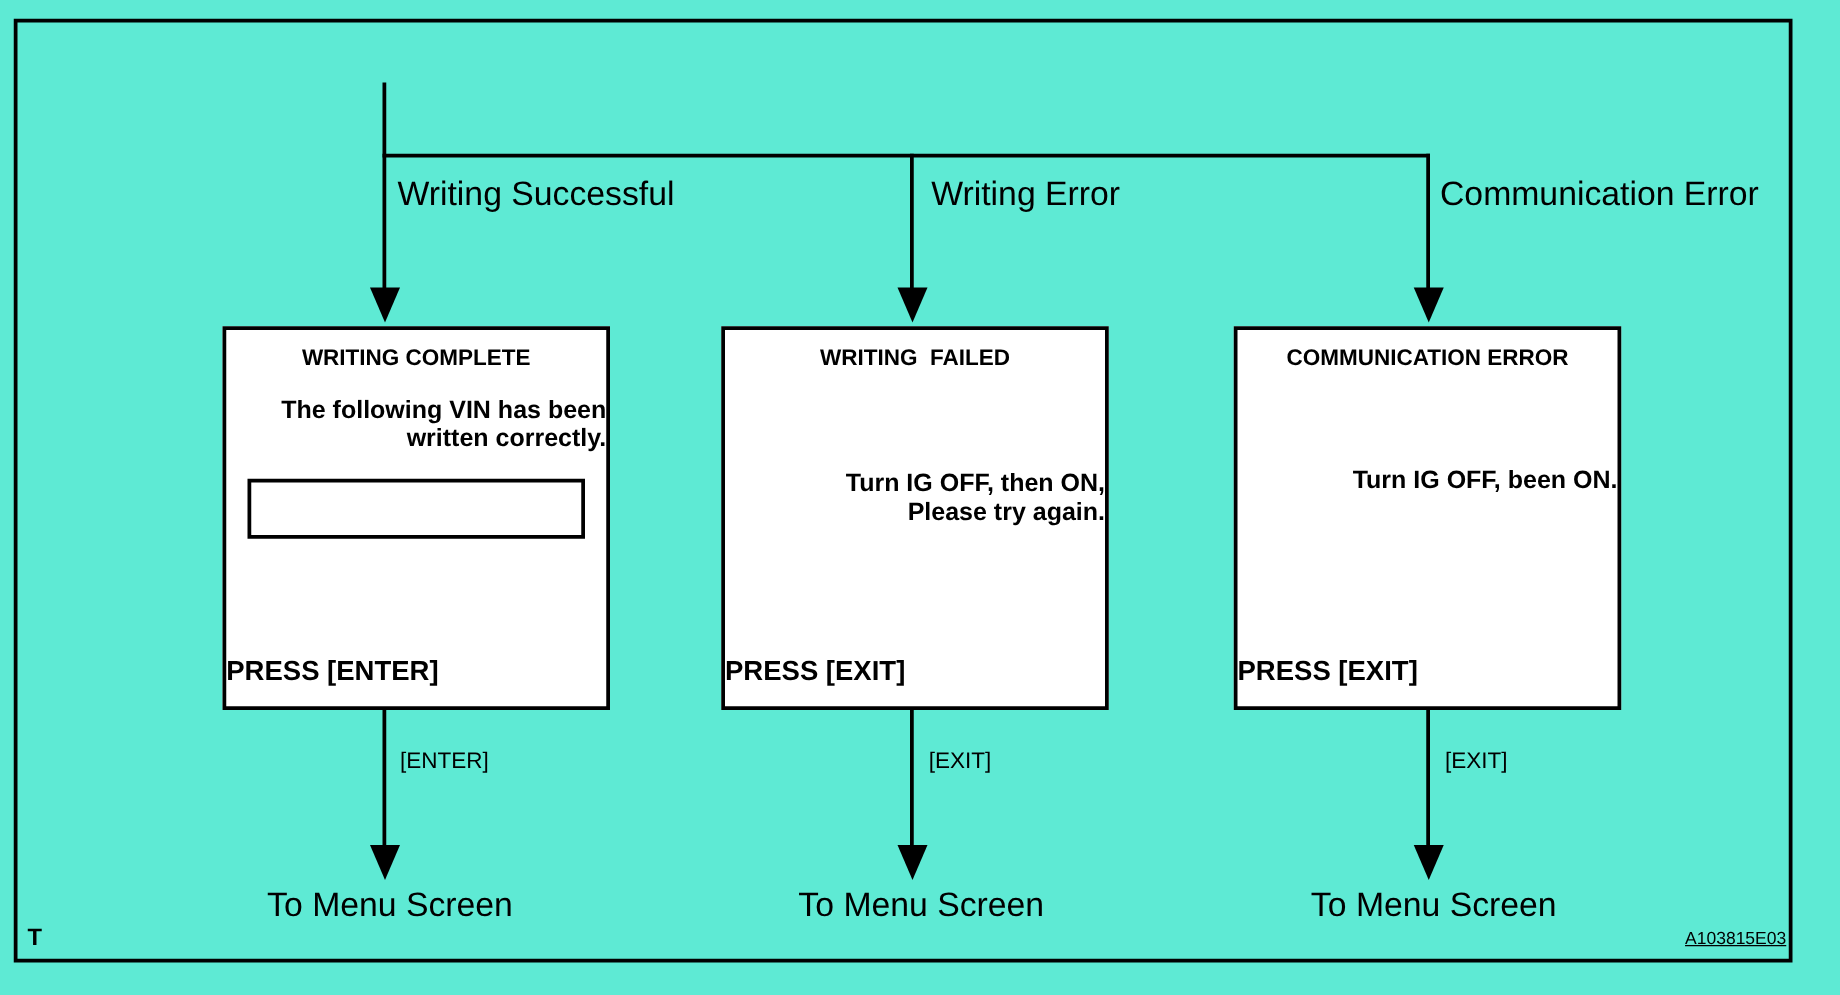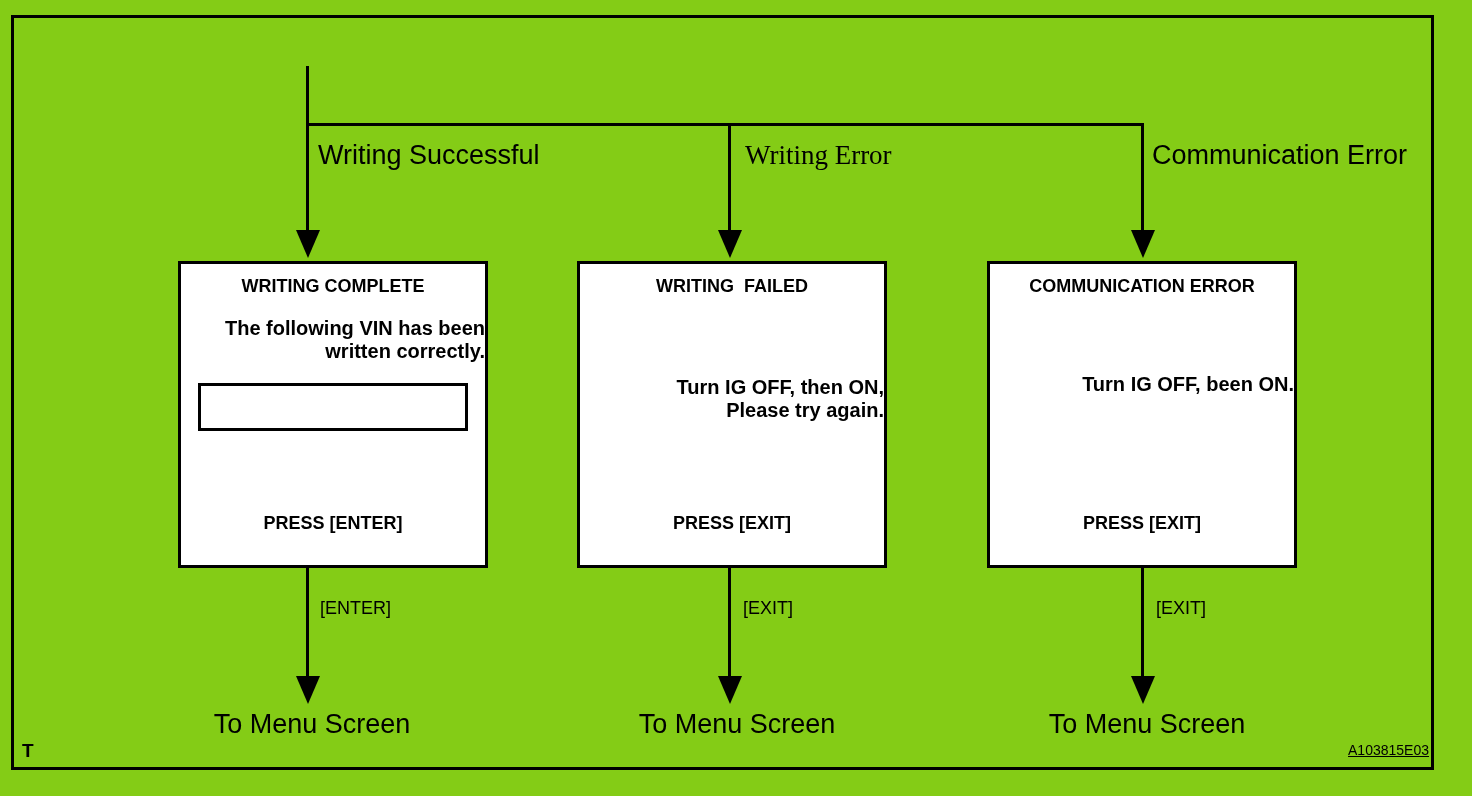--- a/index.html
+++ b/index.html
@@ -1,20 +1,20 @@
 <!DOCTYPE html>
 <html><head>
 <meta charset="utf-8">
 <style>
   html, body { margin: 0; padding: 0; background: #ffffff; }
   .canvas {
     position: relative;
     width: 1472px;
     height: 796px;
-    background: #84cc16;
+    background: #5eead4;
     color: #000000;
     font-family: "Liberation Sans", sans-serif;
     overflow: hidden;
   }
   .frame {
     position: absolute;
     left: 11px; top: 15px;
     width: 1423px; height: 755px;
     border: 3px solid #000;
     box-sizing: border-box;
@@ -69,24 +69,24 @@
     position: absolute;
     left: 0; width: 100%;
     text-align: right;
     font-weight: bold;
     font-size: 20px;
     line-height: 23px;
     white-space: pre-line;
   }
   .screen-press {
     position: absolute;
-    left: 0; top: 249px; width: 100%;
-    text-align: center;
+    left: 0; top: 263px; width: 100%;
+    text-align: left;
     font-weight: bold;
-    font-size: 18px;
+    font-size: 22px;
     line-height: 20px;
   }
   .vin-field {
     position: absolute;
     left: 17px; top: 119px;
     width: 270px; height: 48px;
     border: 3px solid #000;
     box-sizing: border-box;
     background: #fff;
   }
@@ -117,21 +117,21 @@
   <div class="line" style="left:306px; top:66px; width:3px; height:168px;"></div>
   <div class="line" style="left:306px; top:123px; width:838px; height:3px;"></div>
   <div class="line" style="left:728px; top:123px; width:3px; height:111px;"></div>
   <div class="line" style="left:1141px; top:123px; width:3px; height:111px;"></div>
 
   <div class="arrowhead" style="left:296px; top:230px;"></div>
   <div class="arrowhead" style="left:718px; top:230px;"></div>
   <div class="arrowhead" style="left:1131px; top:230px;"></div>
 
   <div class="cond-label" style="left:318px; top:142px;">Writing Successful</div>
-  <div class="cond-label" style="left:745px; top:142px;font-family:Liberation Serif, serif;">Writing Error</div>
+  <div class="cond-label" style="left:745px; top:142px;">Writing Error</div>
   <div class="cond-label" style="left:1152px; top:142px;">Communication Error</div>
 
   <div class="screen-box" style="left:152px;margin-left:26px;">
     <div class="screen-title">WRITING COMPLETE</div>
     <div class="screen-body" style="top:53px;">The following VIN has been
 written correctly.</div>
     <div class="vin-field"></div>
     <div class="screen-press">PRESS [ENTER]</div>
   </div>
 

